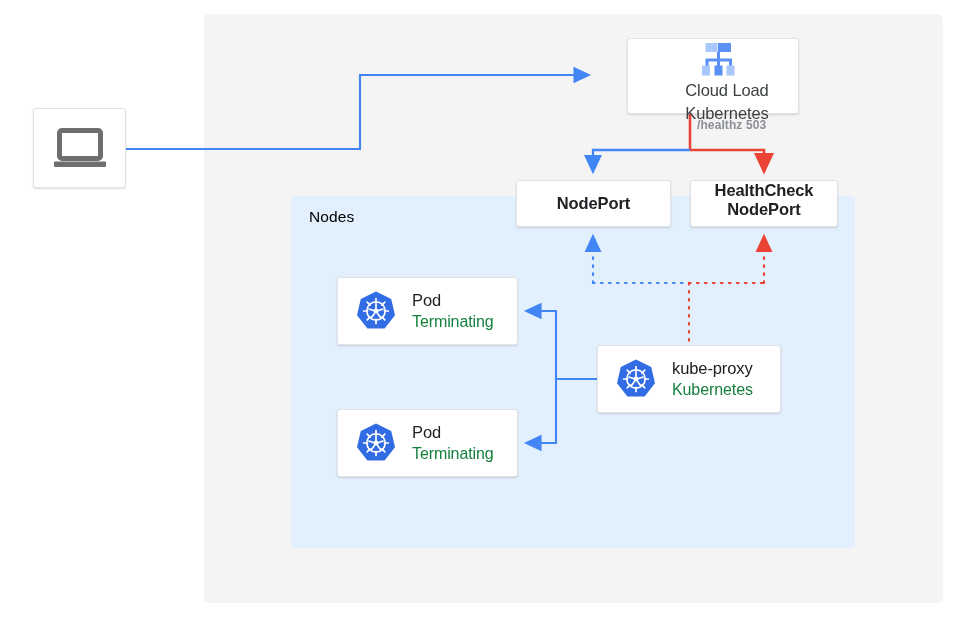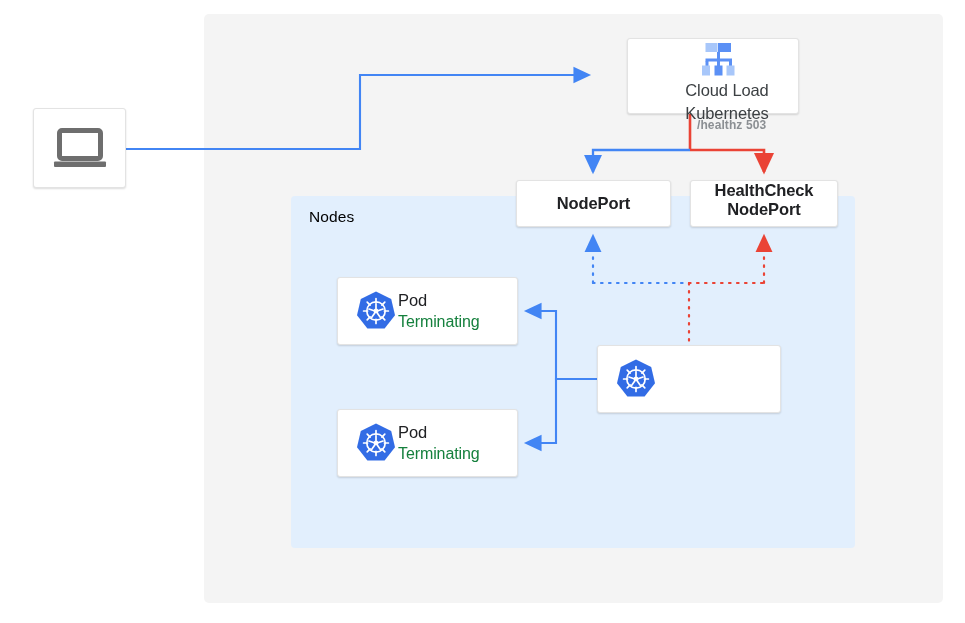--- a/index.html
+++ b/index.html
@@ -16,21 +16,21 @@
   .card-client{left:33px;top:108px;width:93px;height:80px;}
   .card-clb{left:627px;top:38px;width:172px;height:76px;display:flex;align-items:center;padding-left:12px;flex-direction:column;}
   .card-np{left:516px;top:180px;width:155px;height:47px;display:flex;align-items:center;justify-content:center;}
   .card-hc{left:690px;top:180px;width:148px;height:47px;display:flex;justify-content:center;}
   .card-pod1{left:337px;top:277px;width:181px;height:68px;display:flex;align-items:center;padding-left:16px;}
   .card-pod2{left:337px;top:409px;width:181px;height:68px;display:flex;align-items:center;padding-left:16px;}
   .card-kp{left:597px;top:345px;width:184px;height:68px;display:flex;align-items:center;padding-left:16px;}
 
   .node-title{font-size:16.5px;font-weight:bold;color:#202124;text-align:center;line-height:19px;letter-spacing:-.1px;}
 
-  .txtblock{}
+  .txtblock{margin-left:14px;}
   .t-main{font-size:16.5px;color:#202124;line-height:21px;letter-spacing:-.1px;}
   .t-sub{font-size:16px;color:#15803d;line-height:21px;letter-spacing:-.1px;}
   .clb-text{font-size:16.5px;color:#3c4043;line-height:23px;margin-left:16px;letter-spacing:-.1px;}
 
   .healthz{position:absolute;left:697px;top:118px;font-size:12px;font-weight:bold;color:#8b8f93;letter-spacing:.1px;}
 
   svg.wires{position:absolute;left:0;top:0;width:965px;height:623px;pointer-events:none;}
   .laptop{width:56px;height:42px;}
   .k8s{width:44px;height:44px;flex:0 0 44px;}
   .clbicon{width:40px;height:36px;flex:0 0 40px;}
@@ -148,15 +148,19 @@
     <svg class="k8s" viewBox="0 0 44 44">
       <path d="M22 2.6 L37.2 9.9 L41 26.2 L30.6 39.4 L13.4 39.4 L3 26.2 L6.8 9.9 Z" fill="#326ce5"></path>
       <g fill="none" stroke="#ffffff" stroke-width="1.7" stroke-linecap="round">
         <circle cx="22" cy="22" r="9.2"></circle>
         <circle cx="22" cy="22" r="2.5" fill="#ffffff" stroke="none"></circle>
         <path d="M22 9.6 L22 13.6 M22 30.4 L22 34.4 M9.6 22 L13.6 22 M30.4 22 L34.4 22"></path>
         <path d="M13.2 13.2 L16.1 16.1 M27.9 27.9 L30.8 30.8 M30.8 13.2 L27.9 16.1 M16.1 27.9 L13.2 30.8"></path>
         <path d="M22 14.8 L22 19.5 M29.1 20 L24.6 21.5 M26.4 28.4 L23.6 24.6 M17.6 28.4 L20.4 24.6 M14.9 20 L19.4 21.5"></path>
       </g>
     </svg>
+    <div class="txtblock">
+      <div class="t-main">kube-proxy</div>
+      <div class="t-sub">Kubernetes</div>
+    </div>
   </div>
 
 </div>
 
 </body></html>

